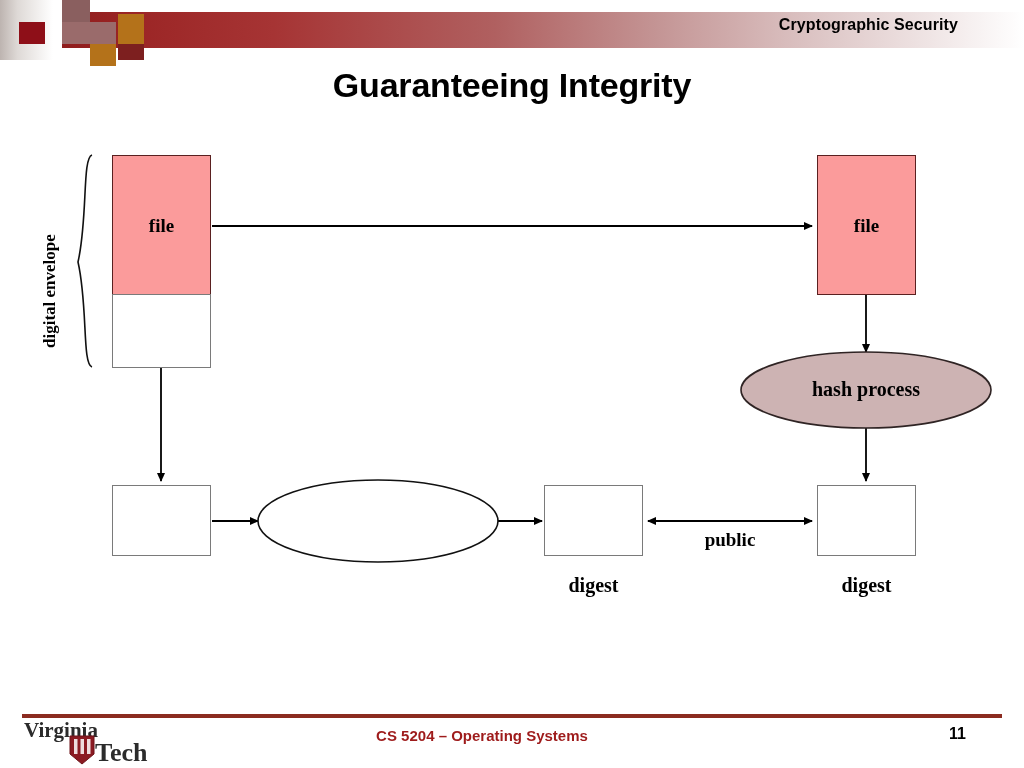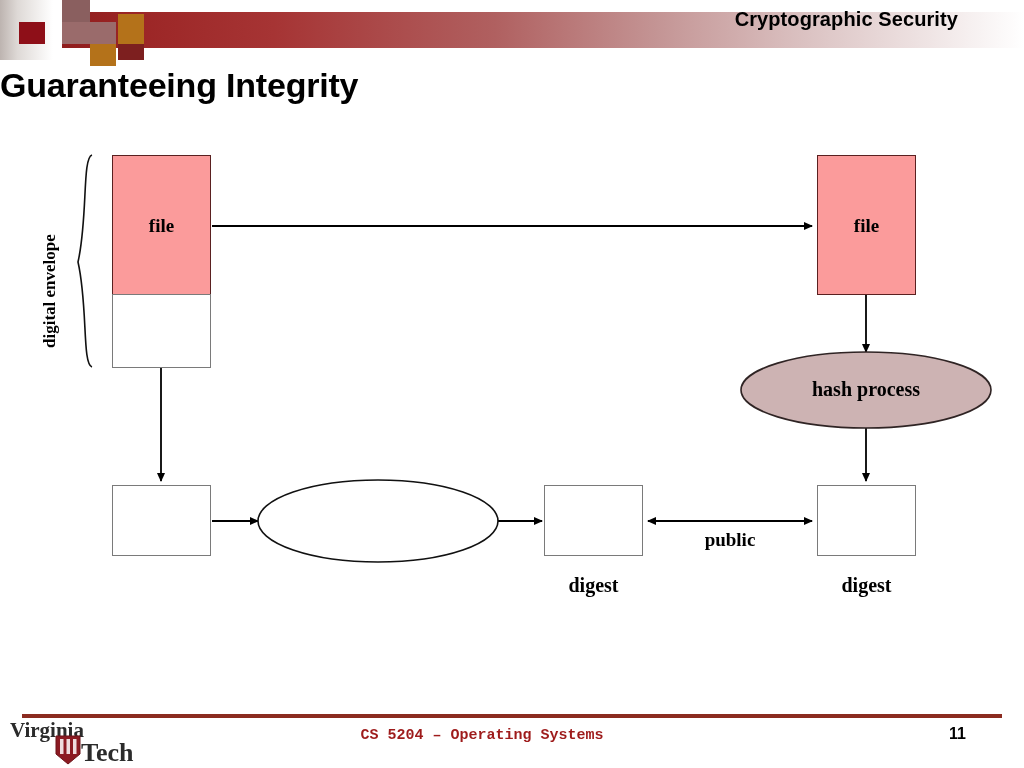--- a/index.html
+++ b/index.html
@@ -34,34 +34,34 @@
     position: absolute;
   }
   .hdr-whitefade {
     position: absolute;
     left: 0; top: 0;
     width: 62px; height: 60px;
     background: linear-gradient(to right, #bdb4b0 0%, #ded9d6 28%, #ffffff 85%, #ffffff 100%);
   }
   .hdr-text {
     position: absolute;
-    right: 66px; top: 8px;
+    right: 66px; top: 16px;
     font-family: "Liberation Sans", sans-serif;
-    font-size: 20px;
+    font-size: 16px;
     font-weight: bold;
     color: #000000;
     letter-spacing: 0.1px;
   }
 
   
   #page-title {
     position: absolute;
     left: 0; top: 66px;
     width: 1024px;
-    text-align: left;
+    text-align: center;
     font-family: "Liberation Sans", sans-serif;
     font-size: 34px;
     font-weight: bold;
     color: #000000;
     letter-spacing: -0.2px;
   }
 
   
   #diagram {
     position: absolute;
@@ -106,36 +106,36 @@
     position: absolute;
     left: 22px; top: 714px;
     width: 980px; height: 4px;
     background: #8b2b20;
   }
   #footer-center {
     position: absolute;
     left: 0; top: 727px;
     width: 964px;
     text-align: center;
-    font-family: Liberation Mono, monospace;
+    font-family: Liberation Sans, sans-serif;
     font-size: 15px;
     font-weight: bold;
     color: #9e1b1b;
   }
   #slide-number {
     position: absolute;
     right: 58px; top: 725px;
     font-family: "Liberation Sans", sans-serif;
     font-size: 16px;
     font-weight: bold;
     color: #000000;
   }
   #vt-logo {
     position: absolute;
-    left: 6px; top: 716px;
+    left: 20px; top: 716px;
     width: 140px; height: 50px;
   }
   .vt-word {
     position: absolute;
     font-family: "Liberation Serif", serif;
     font-weight: bold;
     color: #2b2b2b;
   }
 </style>
 </head>

